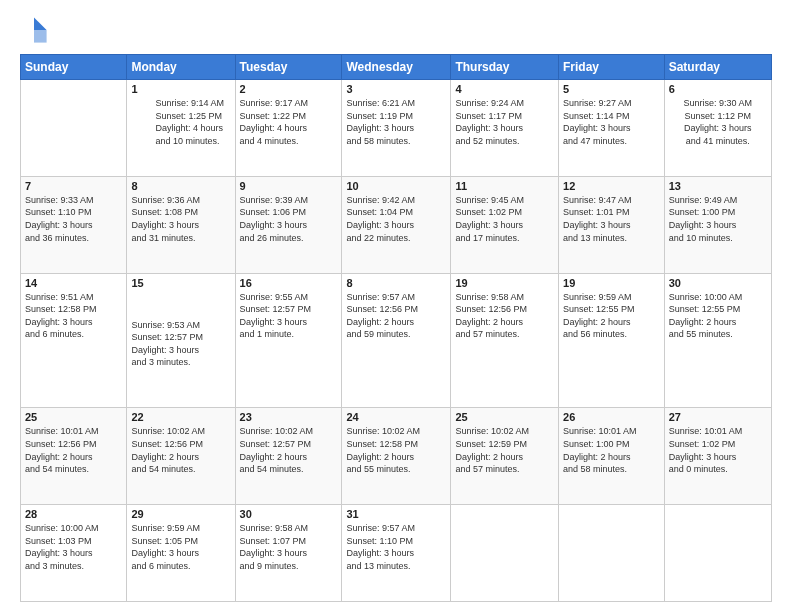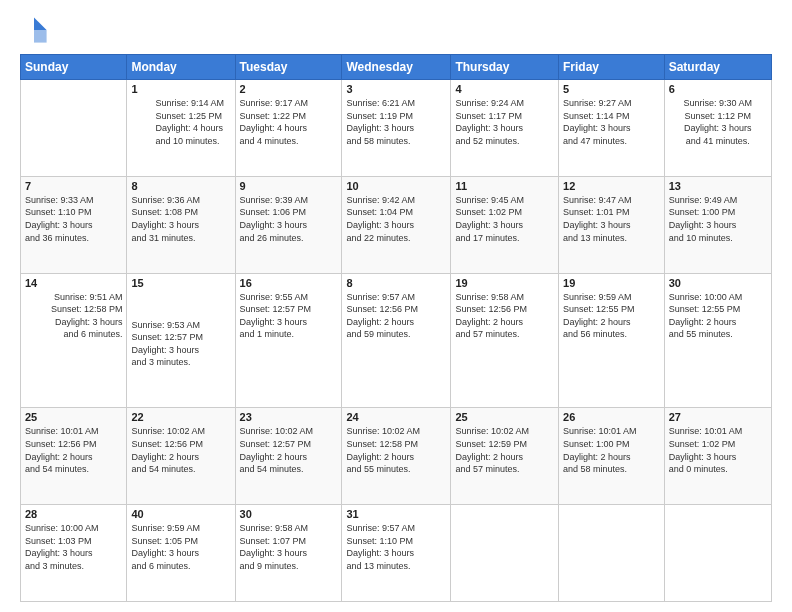--- a/index.html
+++ b/index.html
@@ -225,21 +225,21 @@
             <span class="day-num">13</span>
             <div class="day-info" style="white-space: pre-line;">Sunrise: 9:49 AM
 Sunset: 1:00 PM
 Daylight: 3 hours
 and 10 minutes.</div>
           </td>
         </tr>
         <tr>
           <td>
             <span class="day-num">14</span>
-            <div class="day-info" style="white-space: pre-line; text-align: right;">Sunrise: 9:51 AM
+            <div class="day-info" style="white-space: pre-line;">Sunrise: 9:51 AM
 Sunset: 12:58 PM
 Daylight: 3 hours
 and 6 minutes.</div>
           </td>
           <td>
             <span class="day-num">15</span>
             <div class="day-info" style="white-space: pre-line; margin-top: 30px;">Sunrise: 9:53 AM
 Sunset: 12:57 PM
 Daylight: 3 hours
 and 3 minutes.</div>
@@ -333,21 +333,21 @@
         </tr>
         <tr>
           <td>
             <span class="day-num">28</span>
             <div class="day-info" style="white-space: pre-line;">Sunrise: 10:00 AM
 Sunset: 1:03 PM
 Daylight: 3 hours
 and 3 minutes.</div>
           </td>
           <td>
-            <span class="day-num">40</span>
+            <span class="day-num">29</span>
             <div class="day-info" style="white-space: pre-line;">Sunrise: 9:59 AM
 Sunset: 1:05 PM
 Daylight: 3 hours
 and 6 minutes.</div>
           </td>
           <td>
             <span class="day-num">30</span>
             <div class="day-info" style="white-space: pre-line;">Sunrise: 9:58 AM
 Sunset: 1:07 PM
 Daylight: 3 hours

